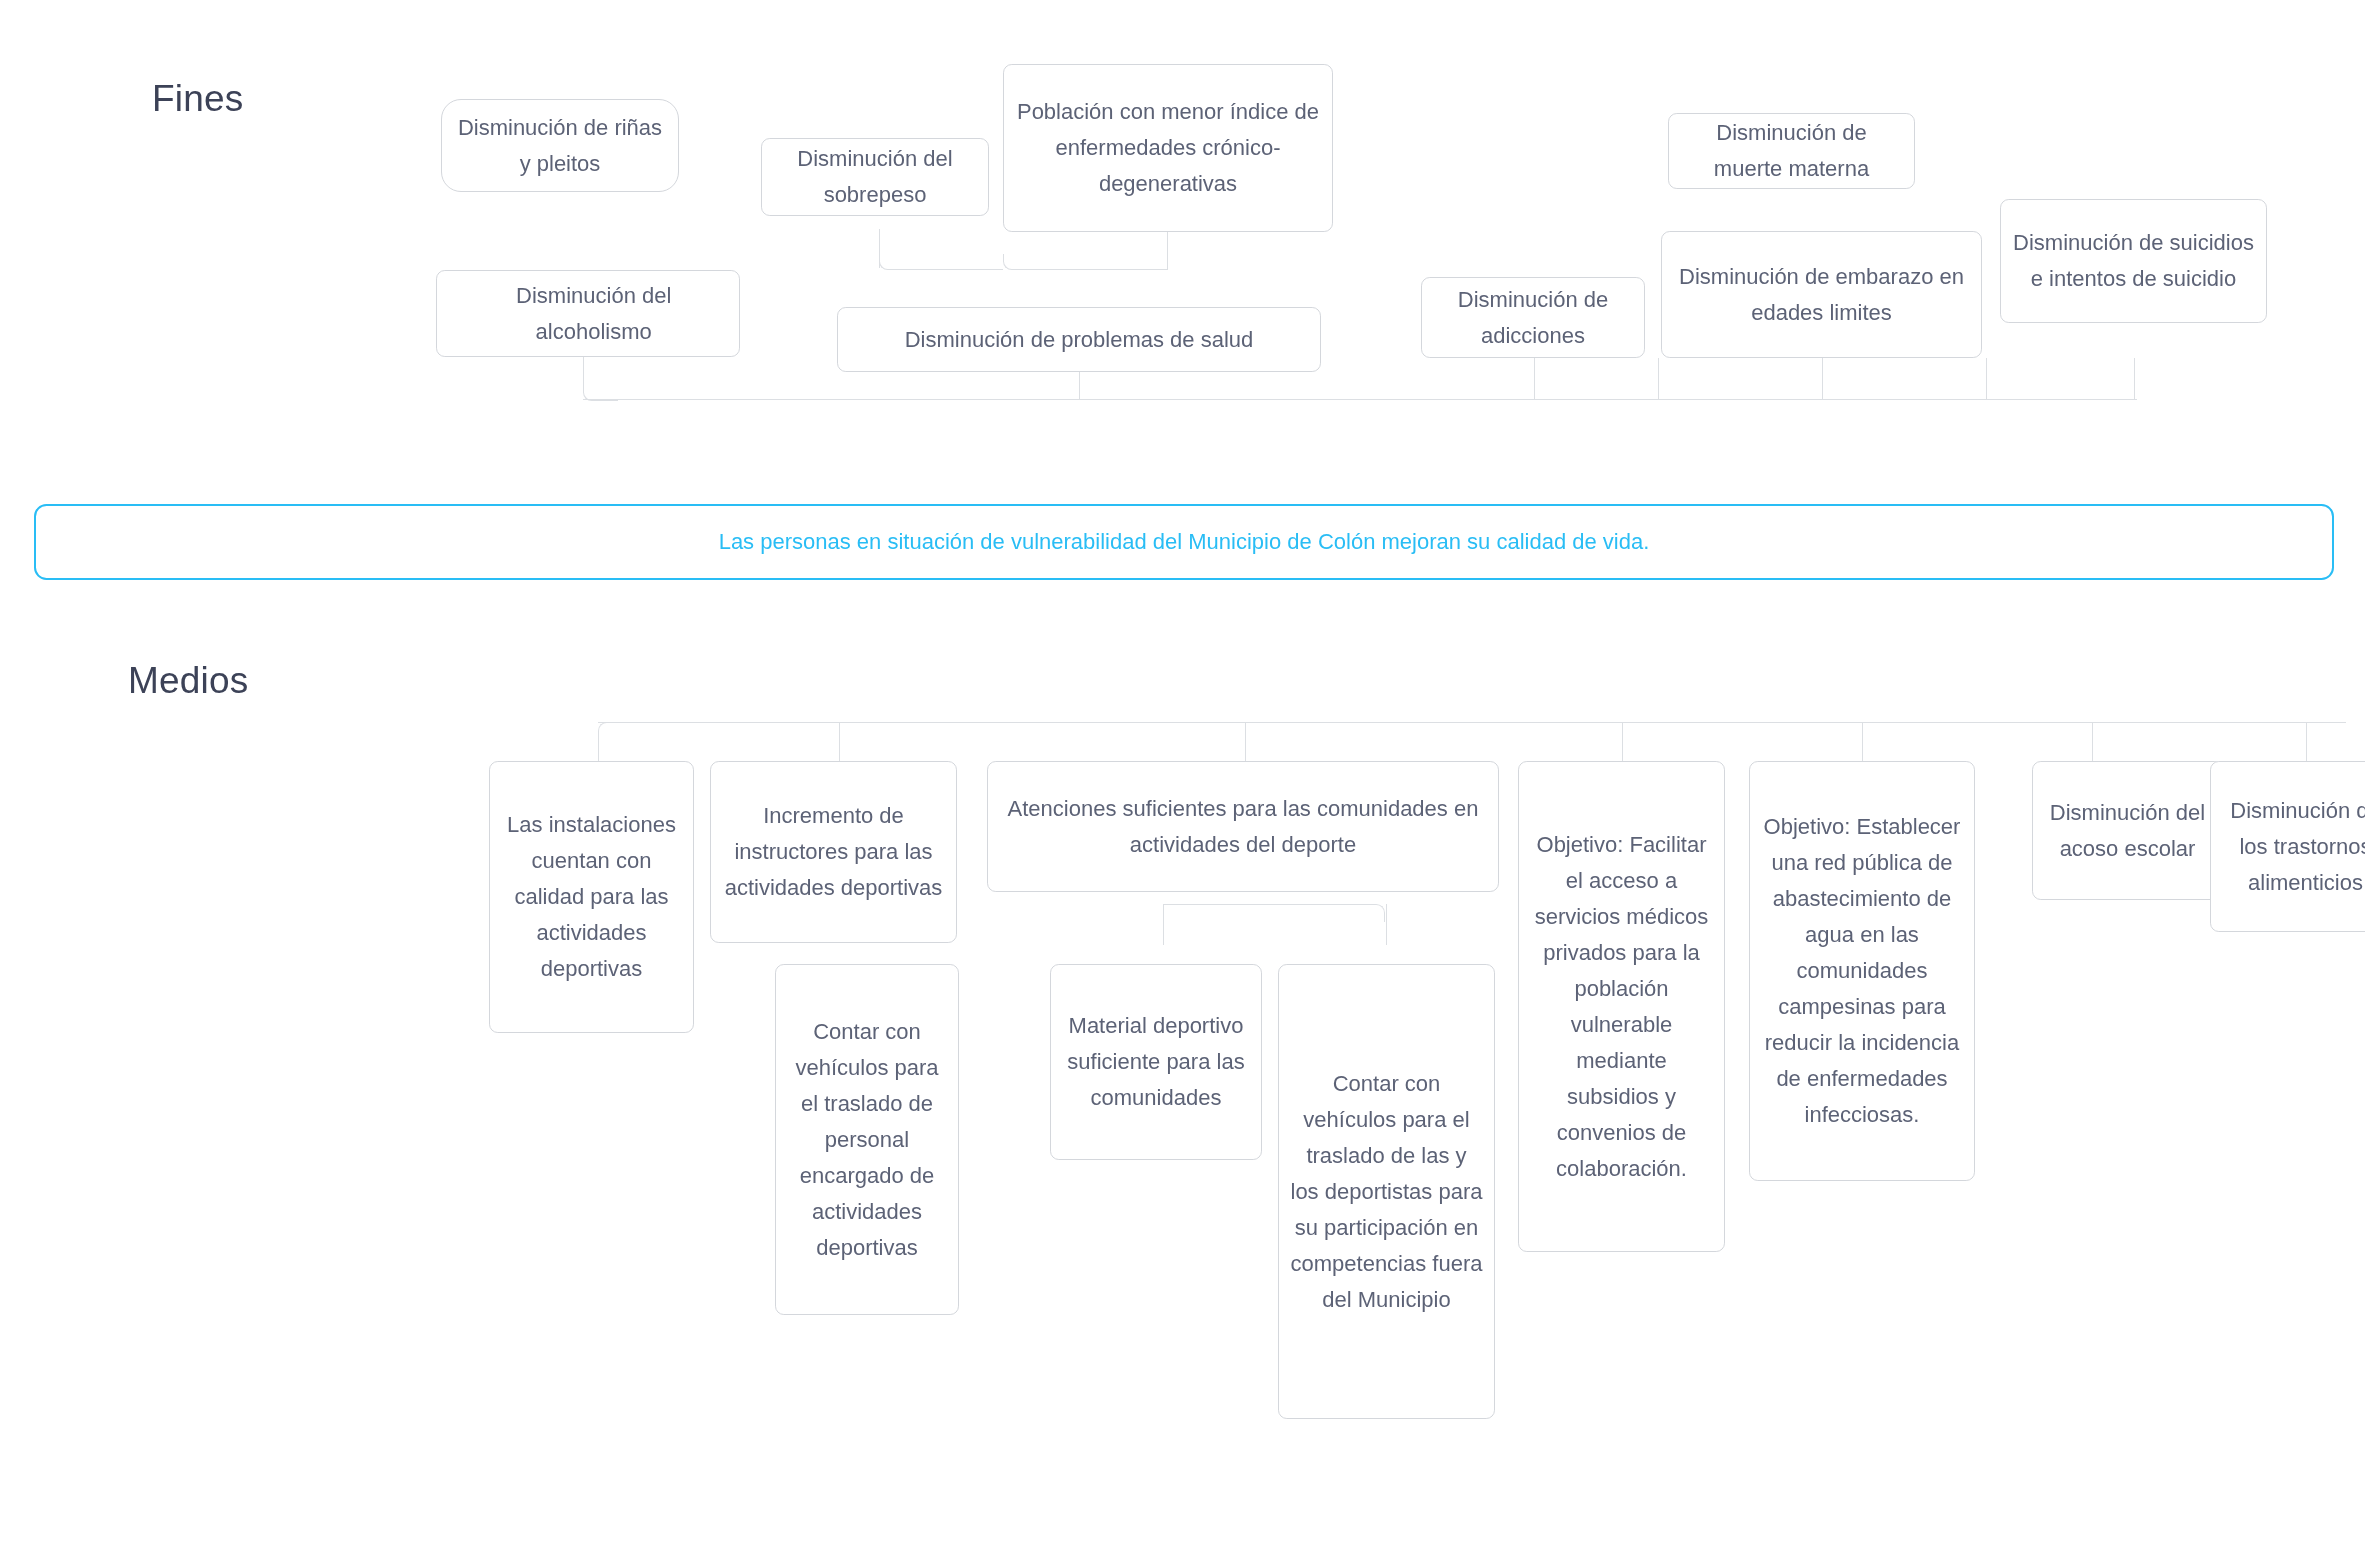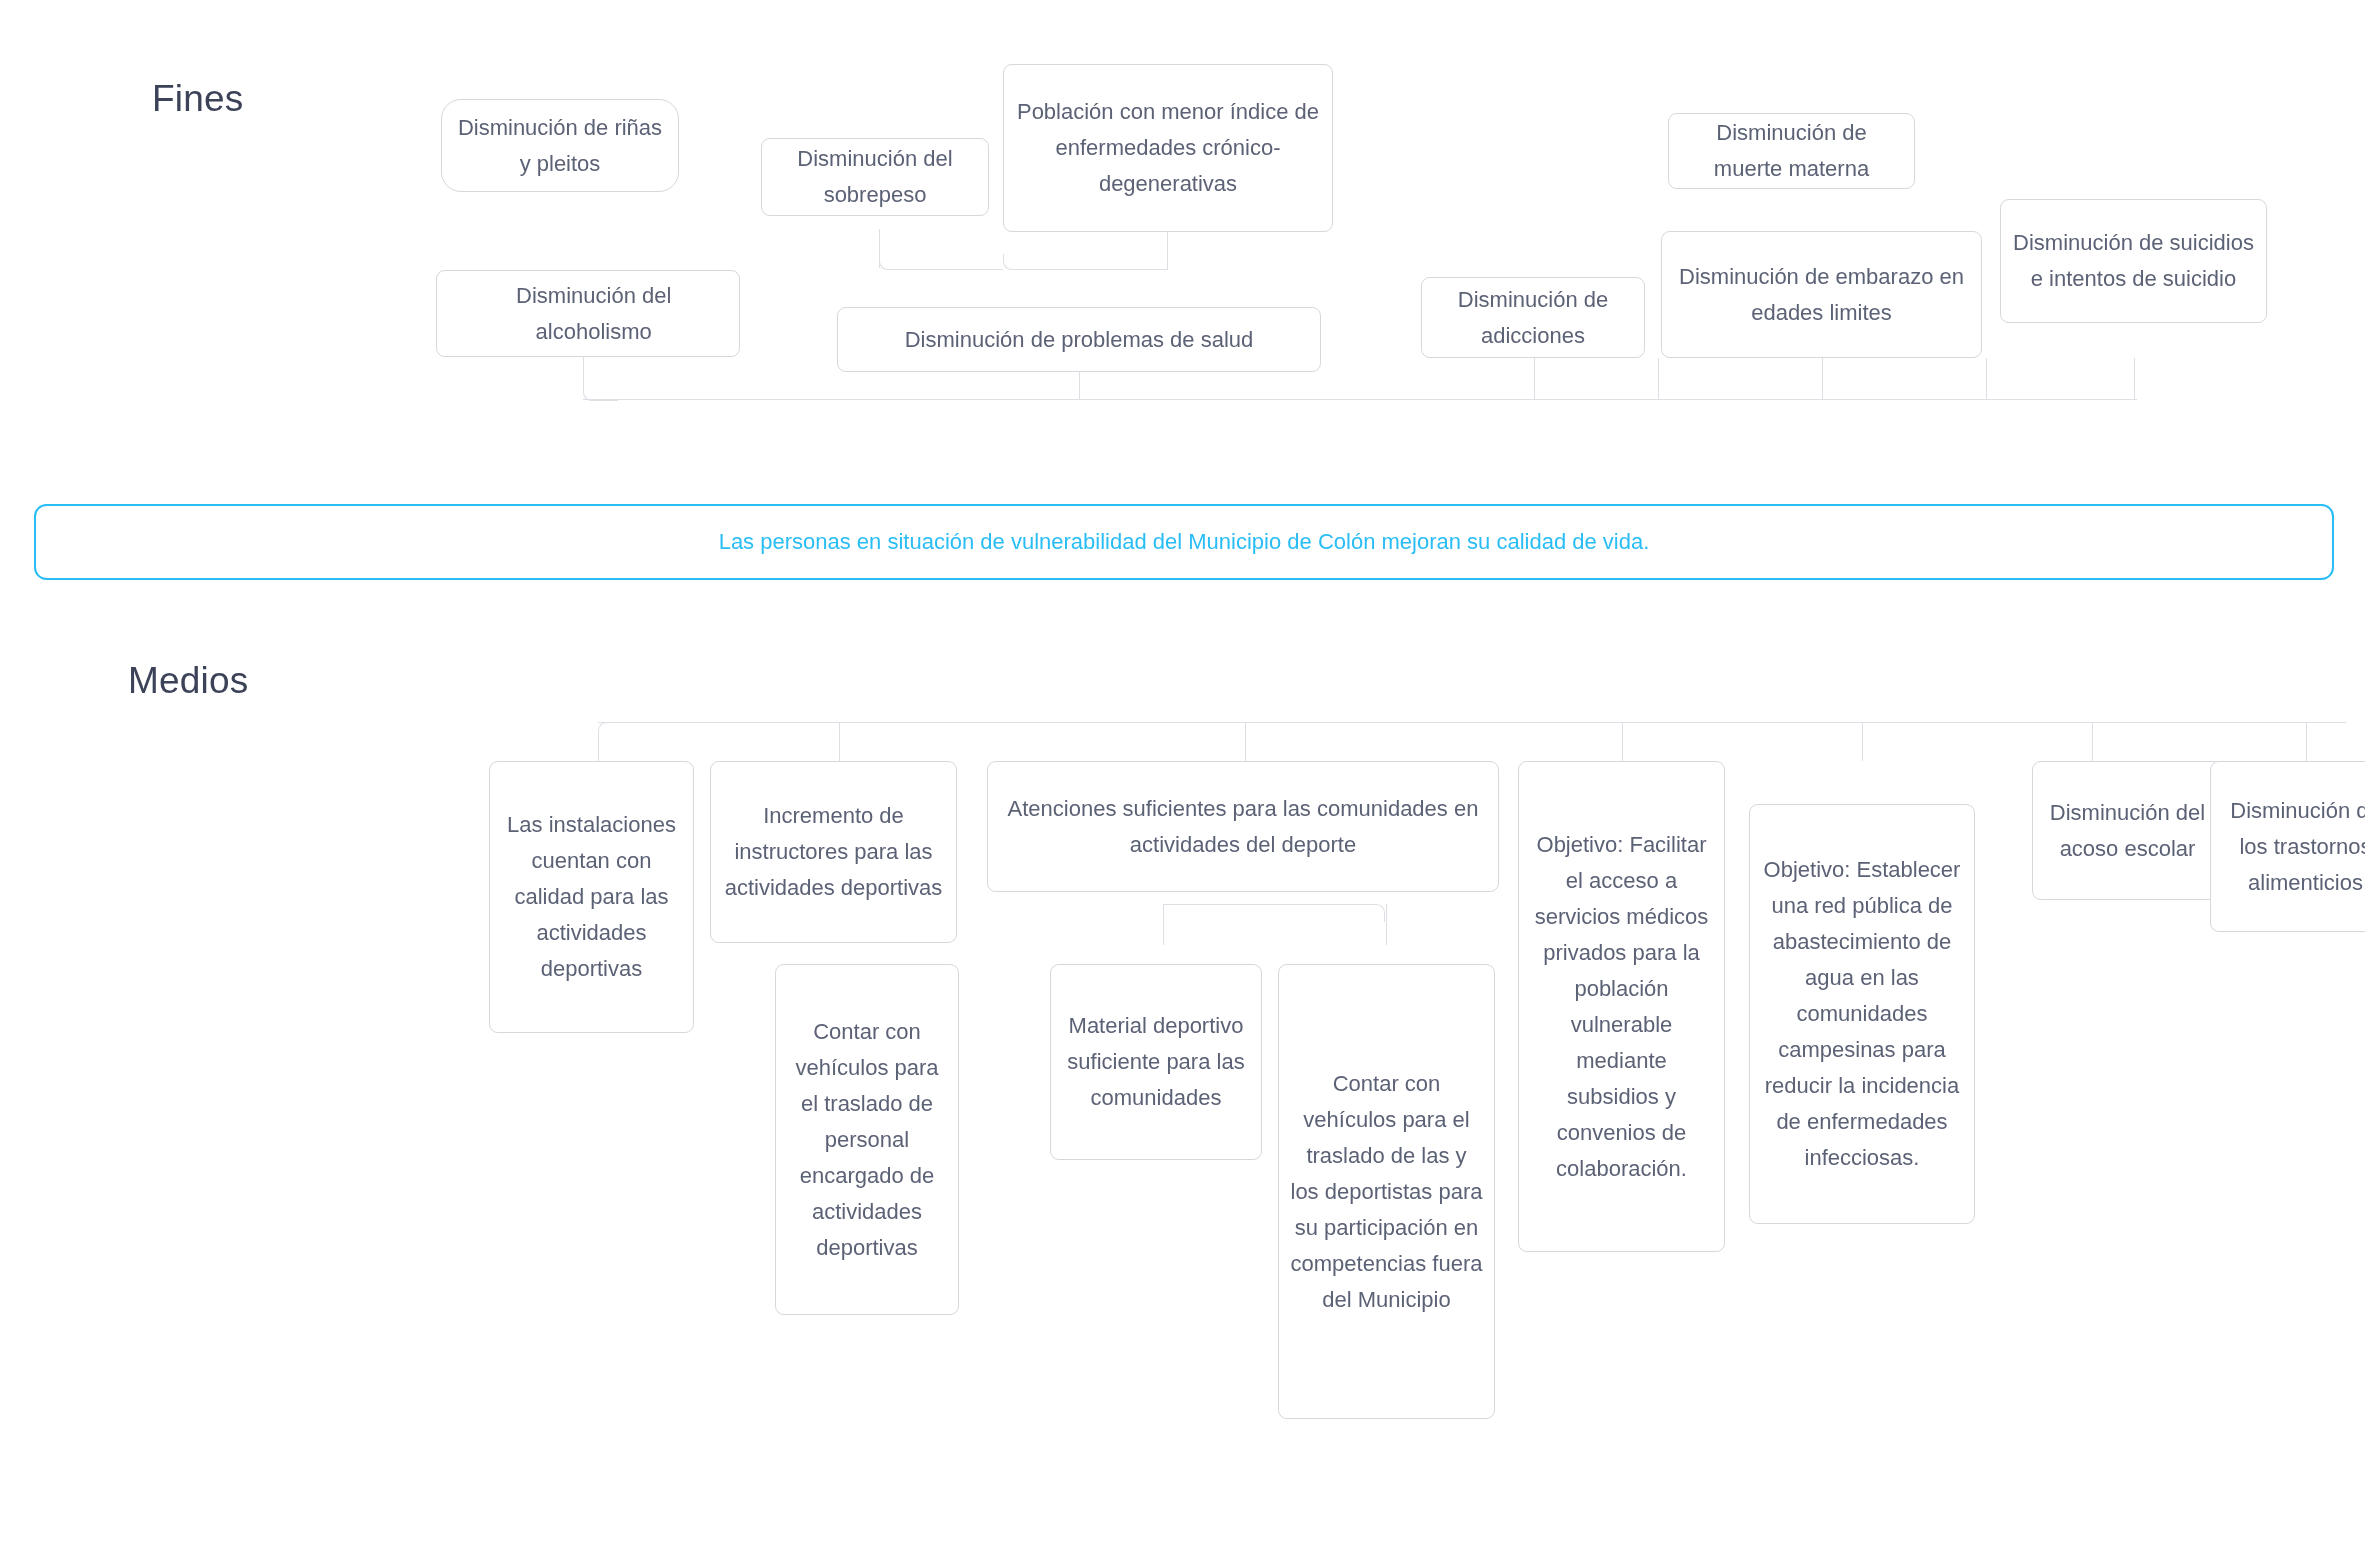--- a/index.html
+++ b/index.html
@@ -193,21 +193,21 @@
   </div>
 
   <div class="node" style="left:987px; top:761px; width:512px; height:131px;">
     <span>Atenciones suficientes para las comunidades en actividades del deporte</span>
   </div>
 
   <div class="node" style="left:1518px; top:761px; width:207px; height:491px;">
     <span>Objetivo: Facilitar el acceso a servicios médicos privados para la población vulnerable mediante subsidios y convenios de colaboración.</span>
   </div>
 
-  <div class="node" style="left:1749px; top:804px; width:226px; height:420px;">
+  <div class="node" style="left:1749px; top:761px; width:226px; height:420px;">
     <span>Objetivo: Establecer una red pública de abastecimiento de agua en las comunidades campesinas para reducir la incidencia de enfermedades infecciosas.</span>
   </div>
 
   <div class="node" style="left:1997px; top:761px; width:191px; height:139px;margin-left:35px;">
     <span>Disminución del acoso escolar</span>
   </div>
 
   <div class="node" style="left:2210px; top:761px; width:191px; height:171px;">
     <span>Disminución de los trastornos alimenticios</span>
   </div>

